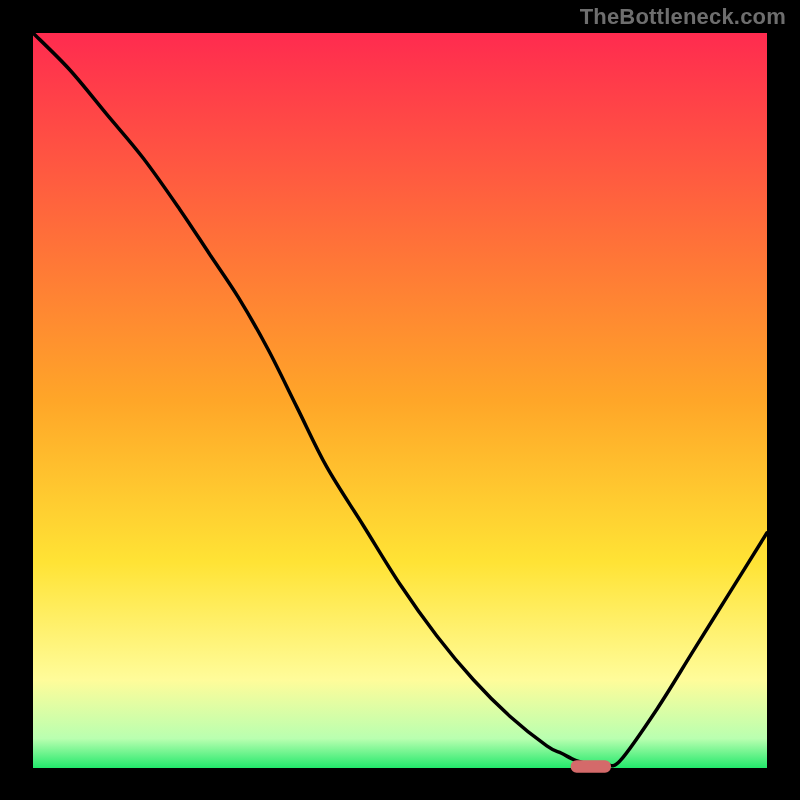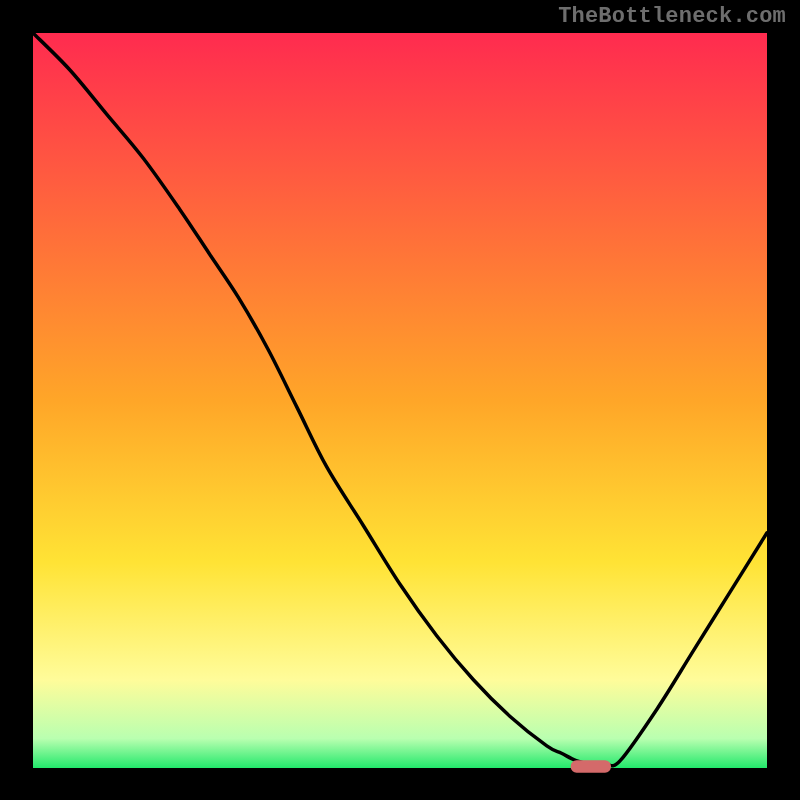--- a/index.html
+++ b/index.html
@@ -12,21 +12,21 @@
   }
   .wrap {
     position: relative;
     width: 800px;
     height: 800px;
   }
   .watermark {
     position: absolute;
     top: 4px;
     right: 14px;
-    font-family: Liberation Mono, monospace;
+    font-family: Liberation Sans, sans-serif;
     font-size: 22px;
     font-weight: 600;
     color: #6e6e6e;
     letter-spacing: 0.2px;
     user-select: none;
   }
   svg {
     position: absolute;
     top: 0;
     left: 0;

